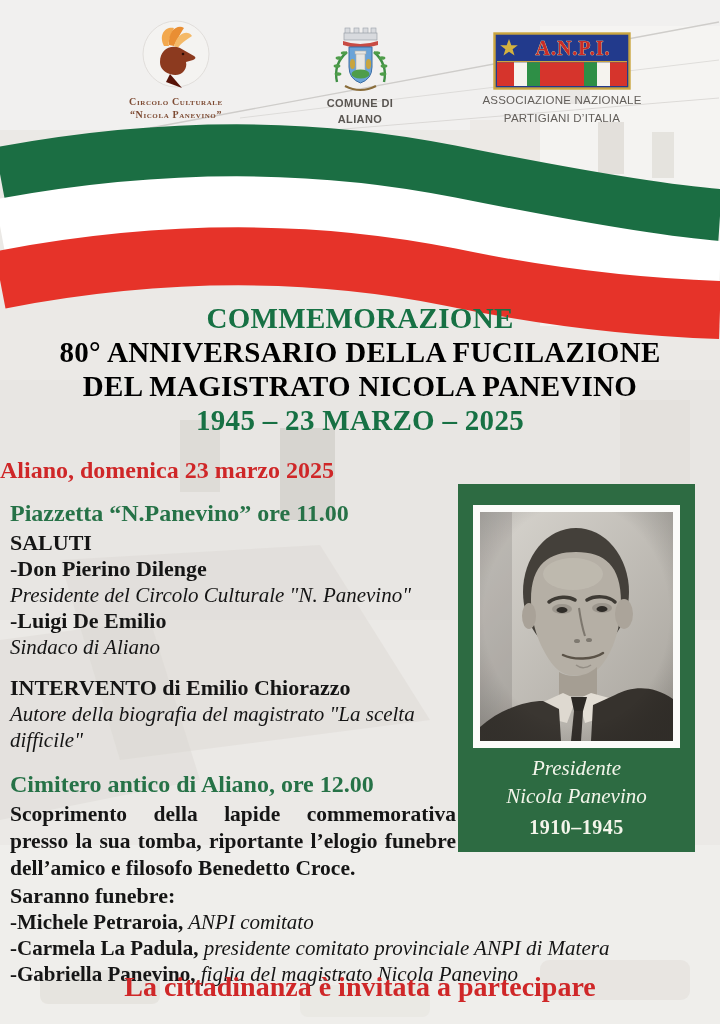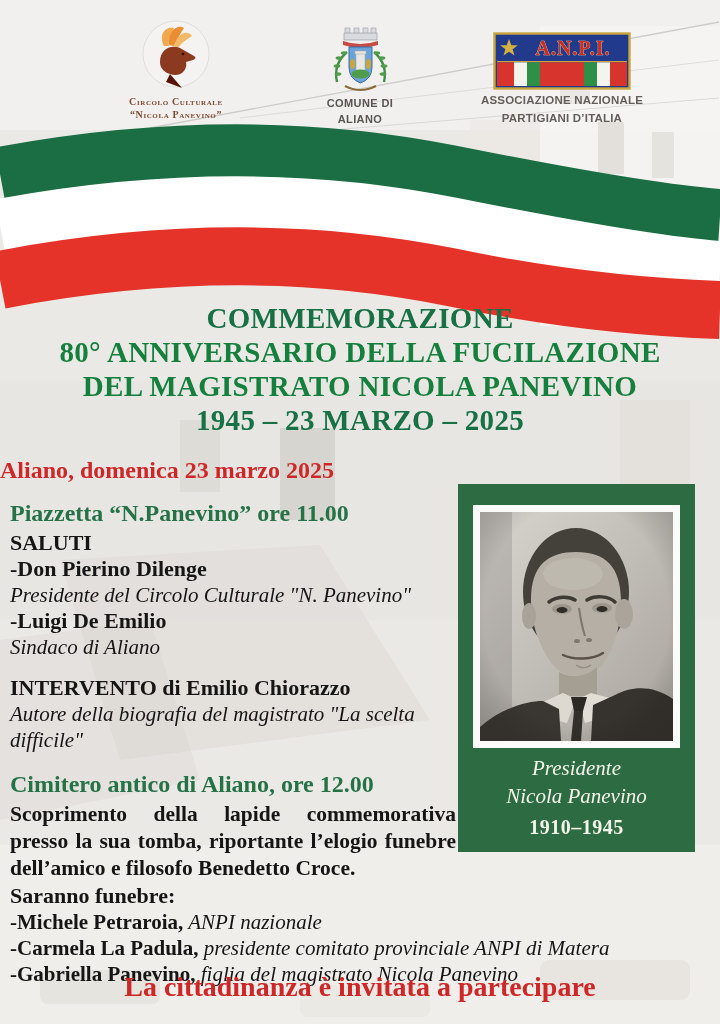--- a/index.html
+++ b/index.html
@@ -19,32 +19,32 @@
     font-size:10px;line-height:11px;letter-spacing:.6px;color:#7d4a32;
   }
   .logo-comune{position:absolute;left:318px;top:24px;width:84px;text-align:center;}
   .logo-comune .cap{
     margin-top:3px;font-family:"Liberation Sans",sans-serif;font-weight:bold;
     font-size:11px;line-height:13px;color:#595551;letter-spacing:.4px;
   }
   .logo-anpi{position:absolute;left:478px;top:32px;width:168px;text-align:center;}
   .logo-anpi .banner{margin:0 auto;}
   .logo-anpi .cap{
-    margin-top:4px;font-family:"Liberation Sans",sans-serif;font-weight:bold;
+    margin-top:4px;font-family:"Liberation Sans",sans-serif;font-weight:normal;
     font-size:11.5px;line-height:13.5px;color:#625e5a;letter-spacing:.2px;
   }
 
   
   .flag{position:absolute;left:0;top:112px;width:720px;height:260px;pointer-events:none;}
 
   
   .title-block{position:absolute;left:0;top:301px;width:720px;text-align:center;}
   .title-block div{font-weight:bold;line-height:34px;letter-spacing:.3px;}
   .t-green{color:#177144;font-size:29px;}
-  .t-red{color:#15803d;font-size:29px;text-align:center;}
+  .t-red{color:#000000;font-size:29px;text-align:center;}
 
   .date-line{
     position:absolute;left:0;top:457px;width:452px;text-align:left;
     font-weight:bold;font-size:24px;color:#cf2728;
   }
 
   
   .program{position:absolute;left:10px;top:499px;width:446px;color:#151515;}
   .sec-heading{font-weight:bold;font-size:24px;line-height:28px;color:#267247;margin-bottom:3px;}
   .pline{font-weight:bold;font-size:22px;line-height:26px;}
@@ -189,21 +189,21 @@
     <div class="pline it">Presidente del Circolo Culturale "N. Panevino"</div>
     <div class="pline">-Luigi De Emilio</div>
     <div class="pline it">Sindaco di Aliano</div>
     <div class="gap-s"></div>
     <div class="pline">INTERVENTO di Emilio Chiorazzo</div>
     <div class="pline it">Autore della biografia del magistrato "La scelta difficile"</div>
     <div class="gap-m"></div>
     <div class="sec-heading">Cimitero antico di Aliano, ore 12.00</div>
     <div class="para">Scoprimento della lapide commemorativa presso la sua tomba, riportante l’elogio funebre dell’amico e filosofo Benedetto Croce.</div>
     <div class="pline" style="line-height:27px;">Saranno funebre:</div>
-    <div class="attendee"><span class="nm">-Michele Petraroia,</span><span class="rl"> ANPI nazionale</span></div>
+    <div class="attendee"><span class="nm">-Michele Petraroia,</span><span class="rl"> ANPI comitato</span></div>
     <div class="attendee"><span class="nm">-Carmela La Padula,</span><span class="rl"> presidente comitato provinciale ANPI di Matera</span></div>
     <div class="attendee"><span class="nm">-Gabriella Panevino,</span><span class="rl"> figlia del magistrato Nicola Panevino</span></div>
   </div>
 
   <div class="panel">
     <div class="photo-frame">
       <svg width="193" height="229" viewBox="0 0 193 229">
         <defs>
           <linearGradient id="pgbg" x1="0" y1="0" x2="1" y2="1">
             <stop offset="0" stop-color="#d8d5cf"></stop>

